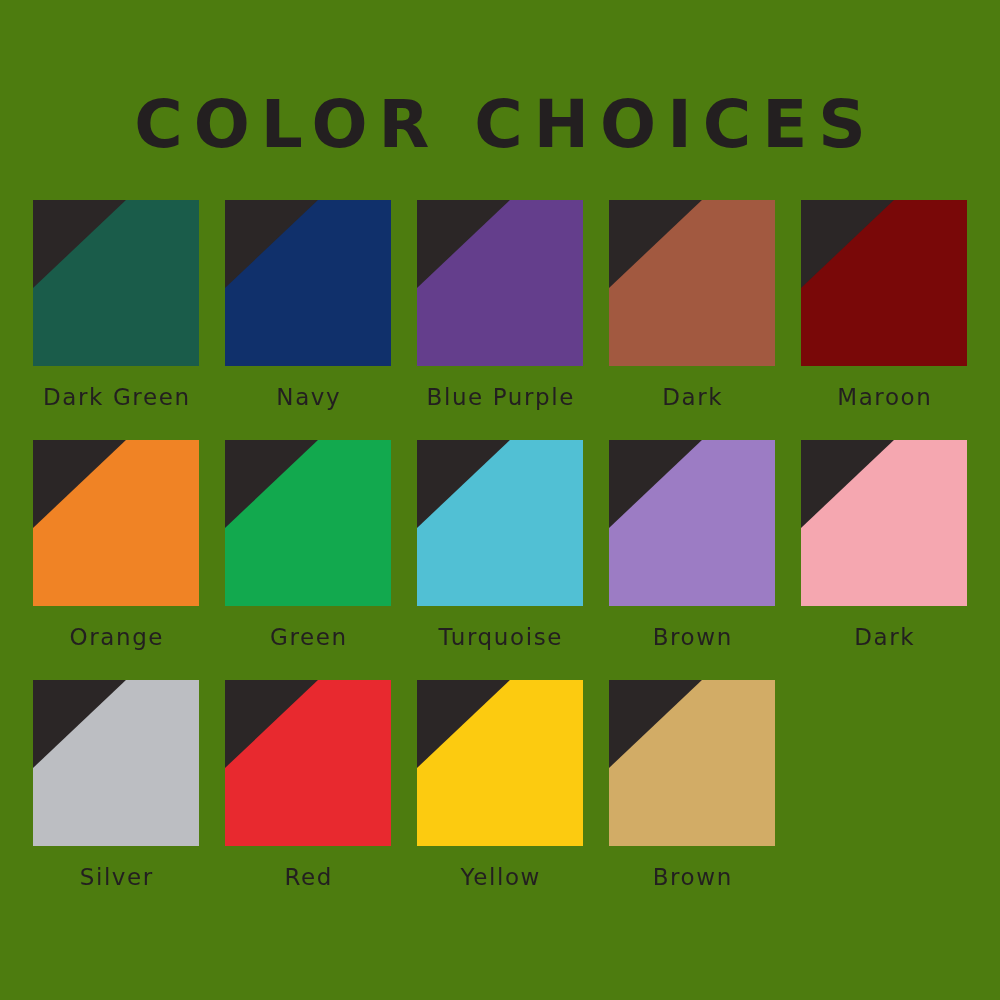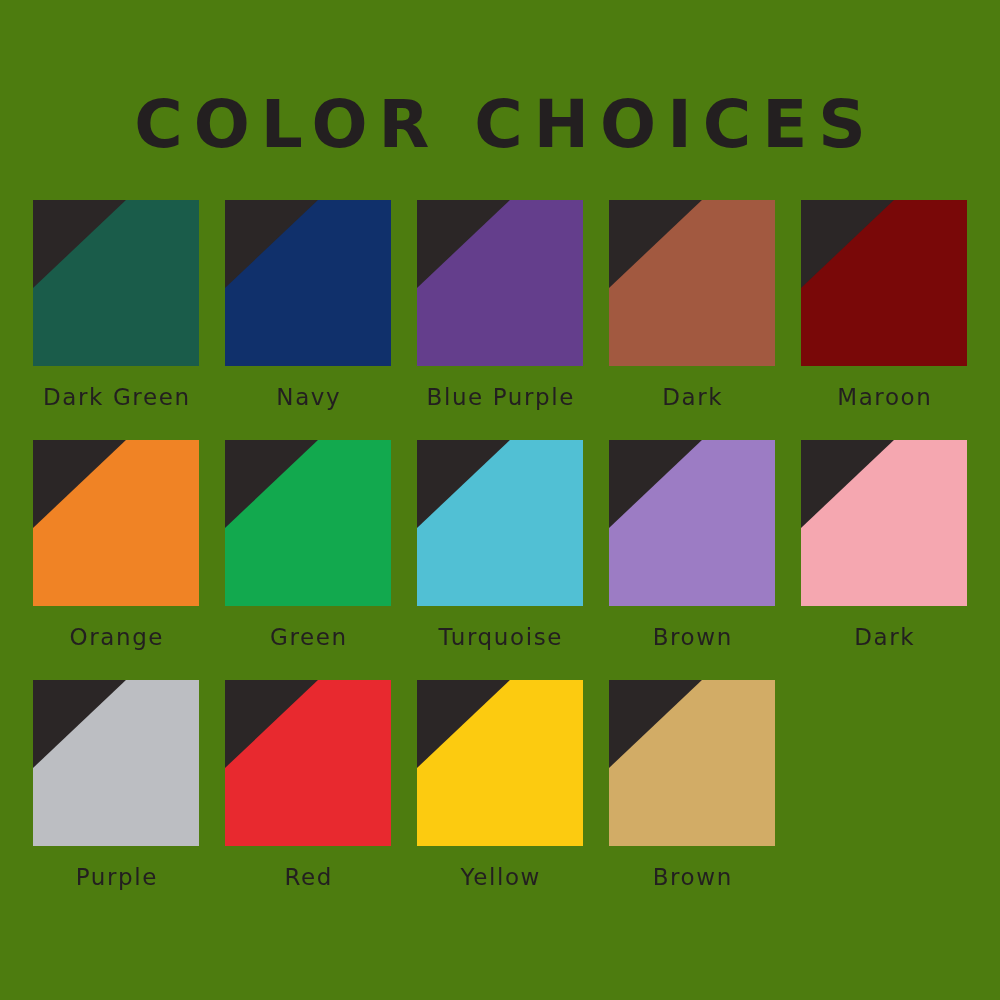--- a/index.html
+++ b/index.html
@@ -162,21 +162,21 @@
           <div class="swatch-fill" style="background-color: rgb(245, 167, 176);"></div>
           <div class="swatch-corner" style="background-color: rgb(43, 38, 38);"></div>
         </div>
         <div class="swatch-label">Dark</div>
       </div>
       <div class="swatch-cell">
         <div class="swatch-chip">
           <div class="swatch-fill" style="background-color: rgb(188, 190, 194);"></div>
           <div class="swatch-corner" style="background-color: rgb(43, 38, 38);"></div>
         </div>
-        <div class="swatch-label">Purple</div>
+        <div class="swatch-label">Silver</div>
       </div>
       <div class="swatch-cell">
         <div class="swatch-chip">
           <div class="swatch-fill" style="background-color: rgb(232, 41, 47);"></div>
           <div class="swatch-corner" style="background-color: rgb(43, 38, 38);"></div>
         </div>
         <div class="swatch-label">Red</div>
       </div>
       <div class="swatch-cell">
         <div class="swatch-chip">

